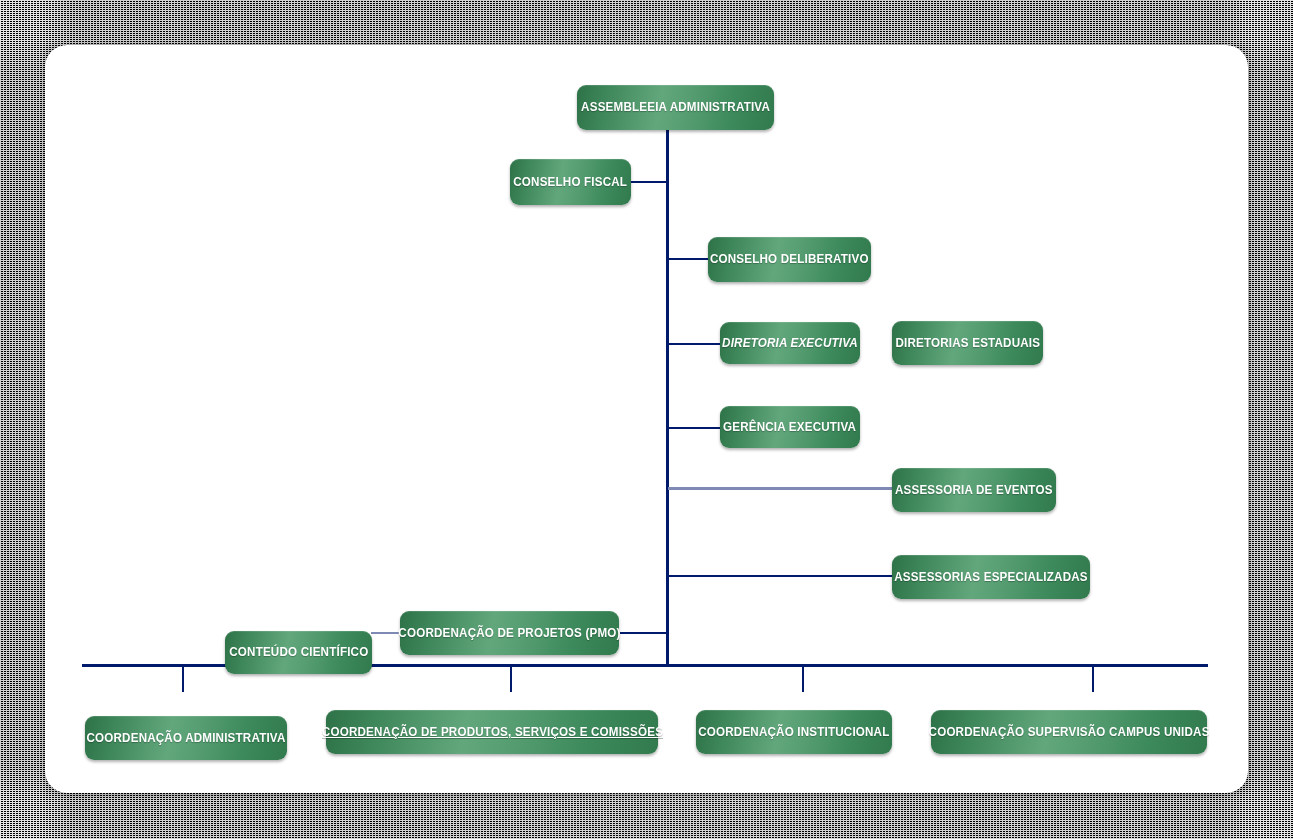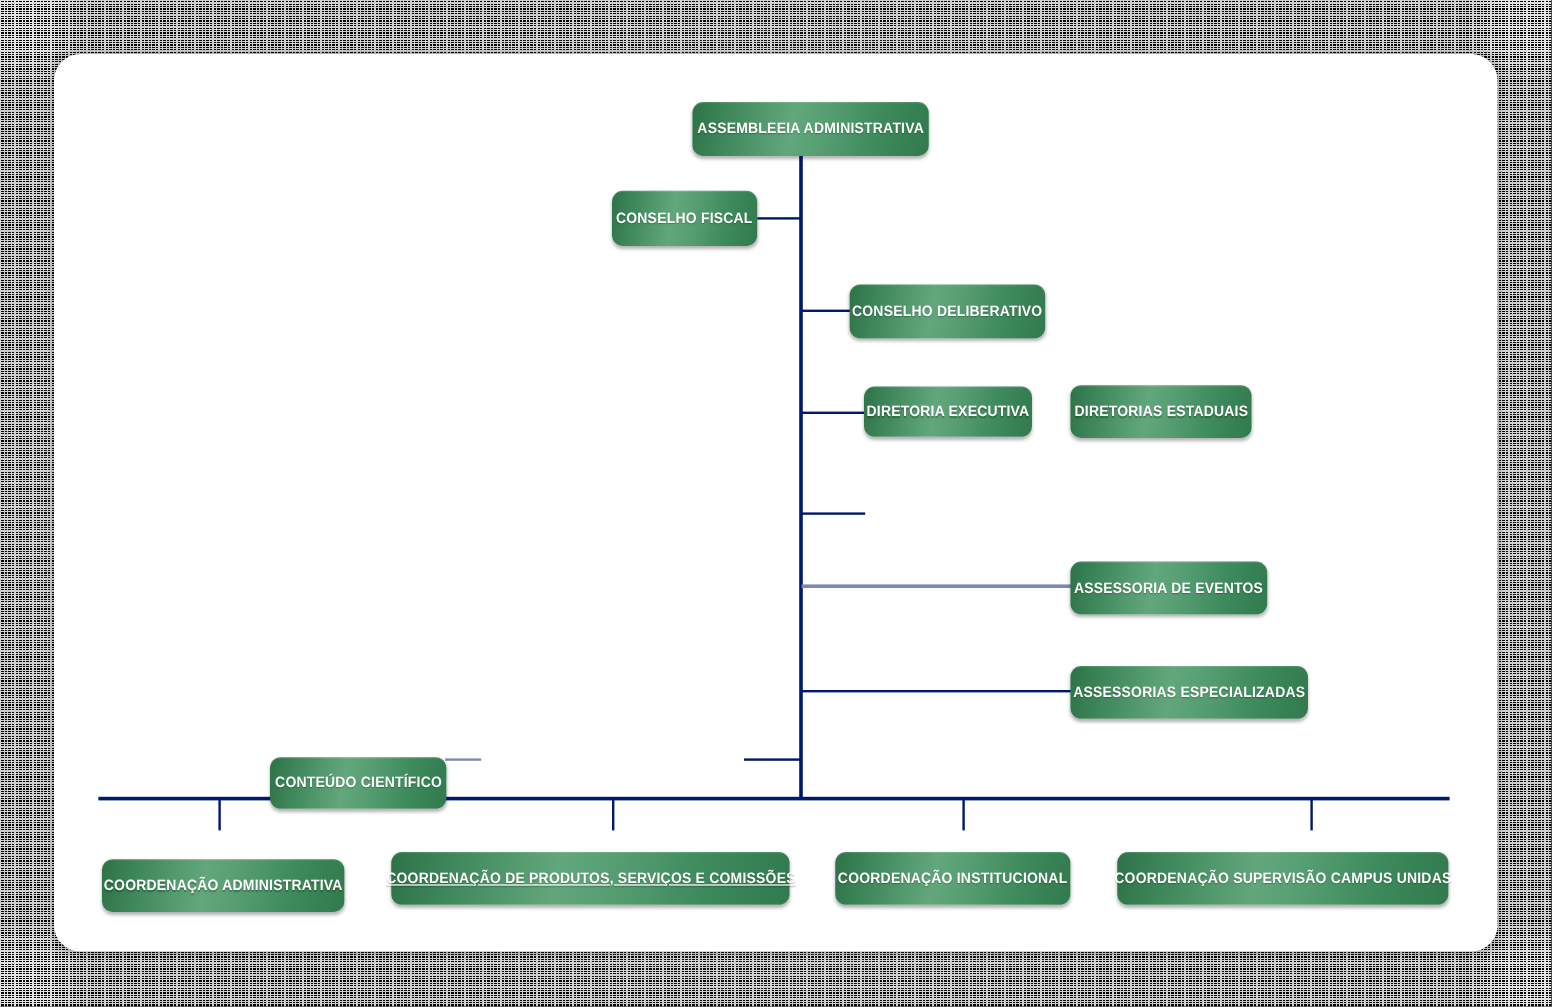--- a/index.html
+++ b/index.html
@@ -110,34 +110,40 @@
       <div class="line" style="left: 1047px; top: 620px; width: 2px; height: 27px;"></div>
       <div class="node" style="left: 532px; top: 40px; width: 197px; height: 45px;">
         <span class="lbl">ASSEMBLEEIA ADMINISTRATIVA</span>
       </div>
       <div class="node" style="left: 465px; top: 114px; width: 121px; height: 46px;">
         <span class="lbl">CONSELHO FISCAL</span>
       </div>
       <div class="node" style="left: 663px; top: 192px; width: 163px; height: 45px;">
         <span class="lbl">CONSELHO DELIBERATIVO</span>
       </div>
-      <div class="node" style="left: 675px; top: 277px; width: 140px; height: 42px;">
+      <div class="node" style="left: 675px; top: 277px; width: 140px; height: 42px; font-style: italic;">
         <span class="lbl">DIRETORIA EXECUTIVA</span>
       </div>
       <div class="node" style="left: 847px; top: 276px; width: 151px; height: 44px;">
         <span class="lbl">DIRETORIAS ESTADUAIS</span>
+      </div>
+      <div class="node" style="left: 675px; top: 361px; width: 140px; height: 42px;">
+        <span class="lbl">GERÊNCIA EXECUTIVA</span>
       </div>
       <div class="node" style="left: 847px; top: 423px; width: 164px; height: 44px;">
         <span class="lbl">ASSESSORIA DE EVENTOS</span>
       </div>
       <div class="node" style="left: 847px; top: 510px; width: 198px; height: 44px;">
         <span class="lbl">ASSESSORIAS ESPECIALIZADAS</span>
       </div>
       <div class="node" style="left: 180px; top: 567px; width: 147px; height: 43px; margin-top: 19px;">
         <span class="lbl">CONTEÚDO CIENTÍFICO</span>
+      </div>
+      <div class="node" style="left: 355px; top: 566px; width: 219px; height: 44px;">
+        <span class="lbl">COORDENAÇÃO DE PROJETOS (PMO)</span>
       </div>
       <div class="node" style="left: 40px; top: 671px; width: 202px; height: 44px;">
         <span class="lbl">COORDENAÇÃO ADMINISTRATIVA</span>
       </div>
       <div class="node" style="left: 281px; top: 665px; width: 332px; height: 44px; text-decoration: underline;">
         <span class="lbl">COORDENAÇÃO DE PRODUTOS, SERVIÇOS E COMISSÕES</span>
       </div>
       <div class="node" style="left: 651px; top: 665px; width: 196px; height: 44px;">
         <span class="lbl">COORDENAÇÃO INSTITUCIONAL</span>
       </div>

